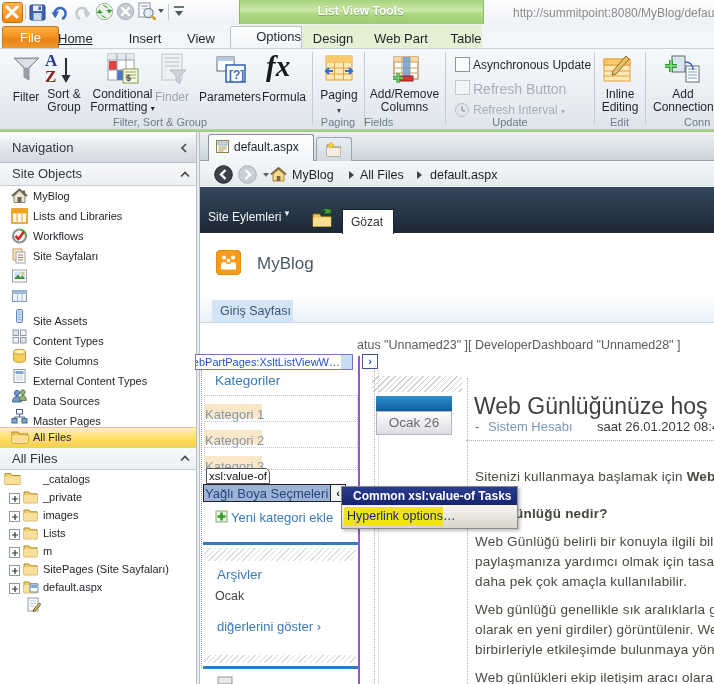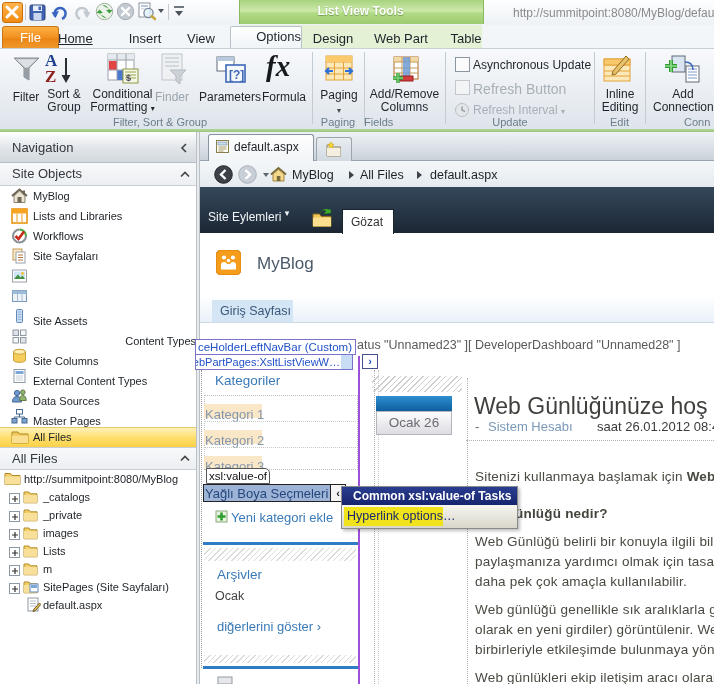--- a/index.html
+++ b/index.html
@@ -198,40 +198,39 @@
           <path d="M6 1 L2 5 L6 9" stroke="#444" stroke-width="1.6" fill="none"></path>
         </svg>
 </div>
 
 <div id="navitems" style="position:absolute;left:0;top:186px;width:196px;font-size:11px;color:#1c2126;">
  <div style="height:20px;line-height:20px;padding-left:33px;">MyBlog</div>
  <div style="height:20px;line-height:20px;padding-left:33px;">Lists and Libraries</div>
  <div style="height:20px;line-height:20px;padding-left:33px;">Workflows</div>
  <div style="height:20px;line-height:20px;padding-left:33px;">Site Sayfaları</div>
  <div style="height:20px;line-height:20px;padding-left:33px;margin-top:45px;">Site Assets</div>
- <div style="height:20px;line-height:20px;padding-left:33px;text-align:right;">Content Types</div>
+ <div style="height:20px;line-height:20px;padding-left:33px;">Content Types</div>
  <div style="height:20px;line-height:20px;padding-left:33px;">Site Columns</div>
  <div style="height:20px;line-height:20px;padding-left:33px;">External Content Types</div>
  <div style="height:20px;line-height:20px;padding-left:33px;">Data Sources</div>
  <div style="height:20px;line-height:20px;padding-left:33px;">Master Pages</div>
  <div style="height:20px;line-height:20px;padding-left:33px;">Site Groups</div>
  <div style="height:20px;line-height:20px;padding-left:33px;">Subsites</div>
 </div>
 <div class="abs" style="left:0;top:427px;width:196px;height:19px;background:linear-gradient(#fff2ba,#ffdf6e 50%,#fbd147);border-top:1px solid #e8c96a;border-bottom:1px solid #d9b43b;">
  <div style="position:absolute;left:33px;top:3px;font-size:11px;color:#1c2126;">All Files</div>
 </div>
 <div class="abs" style="left:0;top:447px;width:196px;height:21px;background:linear-gradient(#f7f9fa,#eceff2);border-top:1px solid #c8ced4;border-bottom:1px solid #c8ced4;">
  <div class="abs" style="left:12px;top:3px;font-size:13px;color:#33383e;">All Files</div>
  <svg class="abs" style="left:180px;top:7px;" width="10" height="7" viewBox="0 0 10 7">
           <path d="M1 5.5 L5 1.5 L9 5.5" stroke="#444" stroke-width="1.6" fill="none"></path>
         </svg>
 </div>
 
 <div id="tree" class="abs" style="left:0;top:470px;width:196px;font-size:11px;color:#1c2126;">
- <div style="position:relative;height:18px;line-height:18px;padding-left:24px;">http://summitpoint:8080/MyBlog</div>
  <div style="position:relative;height:18px;line-height:18px;padding-left:43px;">_catalogs</div>
  <div style="position:relative;height:18px;line-height:18px;padding-left:43px;">_private</div>
  <div style="position:relative;height:18px;line-height:18px;padding-left:43px;">images</div>
  <div style="position:relative;height:18px;line-height:18px;padding-left:43px;">Lists</div>
  <div style="position:relative;height:18px;line-height:18px;padding-left:43px;">m</div>
  <div style="position:relative;height:18px;line-height:18px;padding-left:43px;">SitePages (Site Sayfaları)</div>
  <div style="position:relative;height:18px;line-height:18px;padding-left:43px;">default.aspx</div>
 </div>
 <div id="navicons">
 <svg class="abs" style="left:11px;top:188px;" width="17" height="16" viewBox="0 0 17 16">
@@ -431,23 +430,20 @@
           <path d="M14 19.5 v-4.5 a3 3 0 0 1 6 0 v4.5 z" fill="#fff"></path>
           <path d="M10.3 19.5 v-3.5 a2.2 2.2 0 0 1 4.4 0 v3.5 z" fill="#fff"></path>
         </svg>
 <div class="abs" style="left:57px;top:122px;font-size:17px;color:#4a5a68;">MyBlog</div>
 
 <div class="abs" style="left:0;top:166px;width:514px;height:24px;background:linear-gradient(#fdfeff,#eaf1f9);border-bottom:1px solid #cdd9e4;"></div>
 <div class="abs" style="left:12px;top:168px;width:81px;height:22px;background:#d4e5f6;"></div>
 <div class="abs" style="left:20px;top:172px;font-size:12.5px;color:#3b5877;">Giriş Sayfası</div>
 
 <div class="abs nowrap" style="left:157px;top:206px;font-size:12.5px;color:#5a5a5a;">atus "Unnamed23" ][ DeveloperDashboard "Unnamed28" ]</div>
-<div class="abs" style="left:-5px;top:207px;width:159px;height:14px;background:#fff;border:1px solid #7a72c8;overflow:hidden;">
- <div class="nowrap" style="position:absolute;right:3px;top:1px;font-size:11.5px;color:#2050c8;">ceHolderLeftNavBar (Custom)</div>
-        </div>
 <div class="abs" style="left:-5px;top:222px;width:145px;height:14px;background:#fff;border:1px solid #7a72c8;overflow:hidden;">
  <div class="nowrap" style="position:absolute;right:1px;top:1px;font-size:11px;color:#2050c8;">ebPartPages:XsltListViewW…</div>
         </div>
 <div class="abs" style="left:141px;top:222px;width:11px;height:14px;background:#c9ddf4;border:1px solid #7a72c8;border-left:none;"></div>
 <div class="abs" style="left:162px;top:222px;width:14px;height:13px;background:#fff;border:1px solid #44518c;color:#2050c8;font-size:11px;text-align:center;line-height:13px;font-weight:bold;">›</div>
 
 <div class="abs" style="left:158px;top:224px;width:2px;height:328px;background:#a050d8;"></div>
 <div class="abs" style="left:1px;top:238px;width:1px;height:298px;border-left:1px dotted #9a9a9a;"></div>
 <div class="abs" style="left:174px;top:238px;width:1px;height:314px;border-left:1px dotted #b0b0b0;"></div>
 <div class="abs" style="left:178px;top:238px;width:1px;height:314px;border-left:1px dotted #c8c8c8;"></div>

